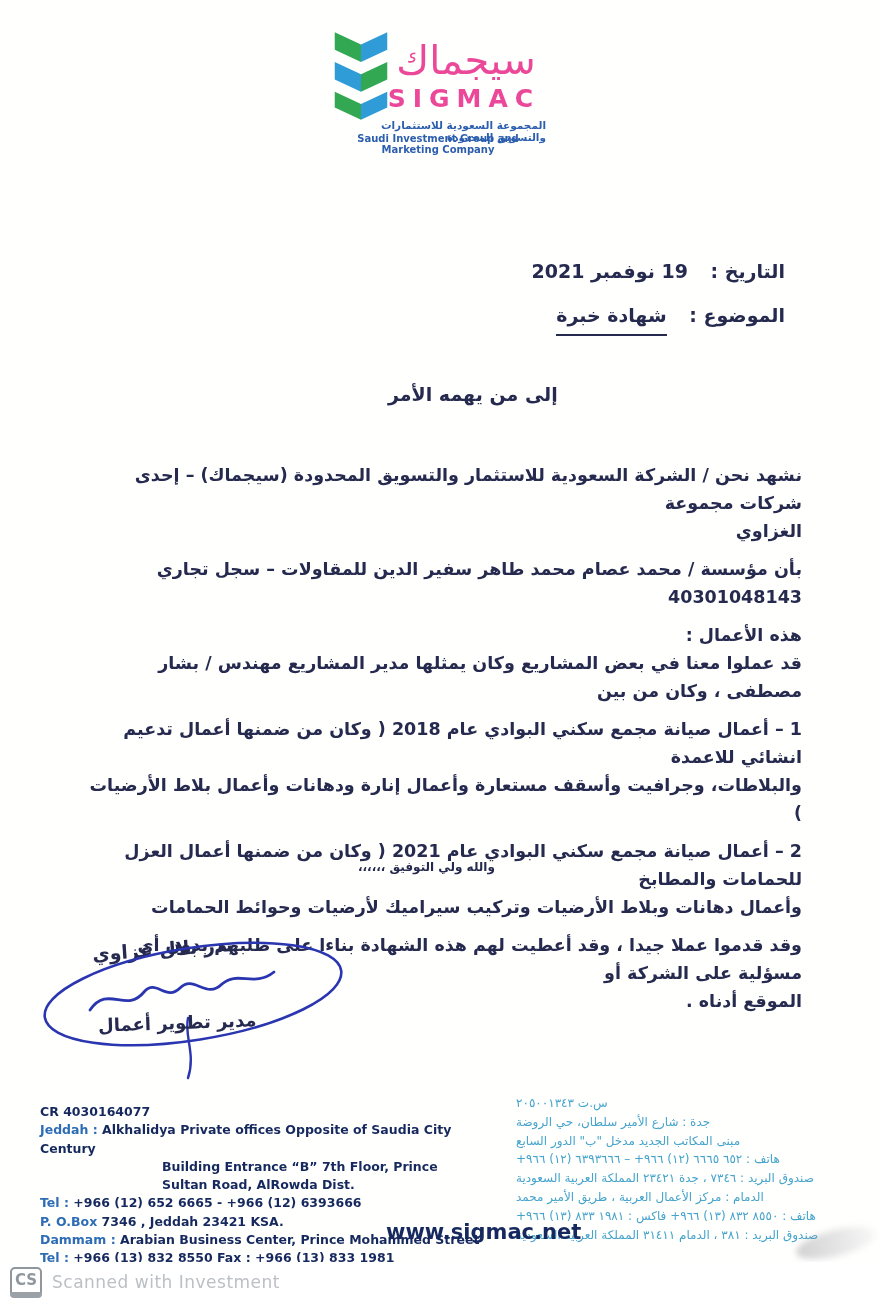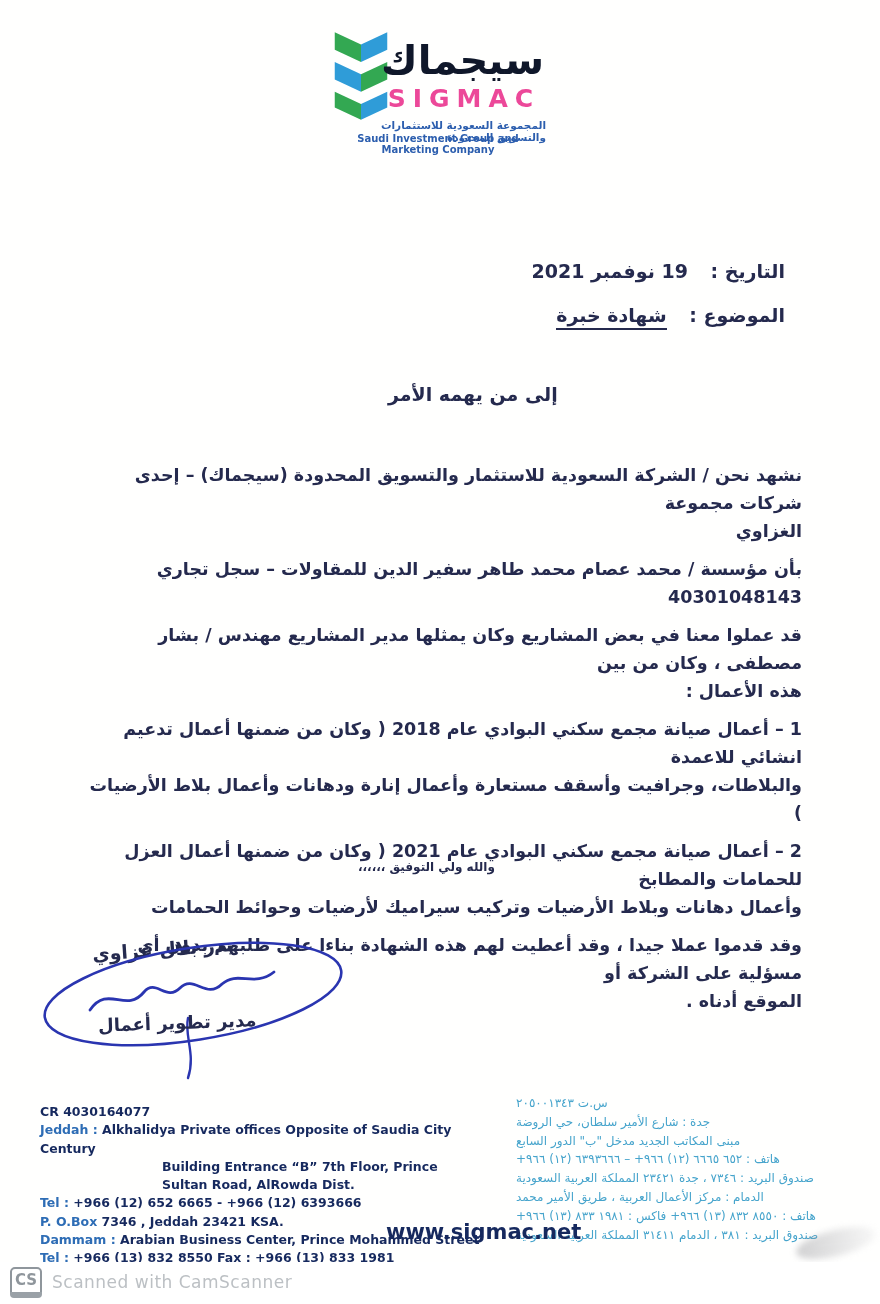--- a/index.html
+++ b/index.html
@@ -2,29 +2,29 @@
 <html lang="ar"><head>
 <meta charset="utf-8">
 <style>
   html,body{margin:0;padding:0;background:#ffffff;}
   .page{
     position:relative;width:880px;height:1304px;background:#fffffe;overflow:hidden;
     font-family:"DejaVu Sans","Liberation Sans",sans-serif;color:#252a4e;
   }
   
   .logo-mark{position:absolute;left:333px;top:26px;width:56px;height:98px;}
-  .brand-ar{position:absolute;left:388px;top:38px;width:156px;font-size:40px;font-weight:700;color:#0f172a;direction:rtl;text-align:center;line-height:44px;}
+  .brand-ar{position:absolute;left:388px;top:38px;width:156px;font-size:40px;font-weight:400;color:#ec4899;direction:rtl;text-align:center;line-height:44px;}
   .brand-en{position:absolute;left:384px;top:84px;width:160px;font-size:25px;font-weight:700;color:#ec4899;letter-spacing:7px;text-align:center;}
   .tagline-ar{position:absolute;left:330px;top:119px;width:216px;font-size:10.5px;font-weight:700;color:#2c5eae;direction:rtl;}
   .tagline-en{position:absolute;left:330px;top:133px;width:216px;font-size:10px;font-weight:700;color:#2c5eae;text-align:center;}
   
   .meta{position:absolute;right:95px;top:260px;direction:rtl;text-align:right;font-weight:700;font-size:19px;}
   .meta-row{margin-bottom:22px;white-space:nowrap;}
   .meta-row .val{margin-right:16px;}
-  .underlined{border-bottom:2.5px solid #252a4e;padding-bottom:2px;}
+  .underlined{border-bottom:2.5px solid #252a4e;padding-bottom:8px;}
   
   .salutation{position:absolute;left:388px;top:383px;font-size:19px;font-weight:700;direction:rtl;white-space:nowrap;}
   .body-block{position:absolute;left:80px;top:461px;width:722px;direction:rtl;text-align:right;font-size:17.5px;font-weight:700;line-height:28px;}
   .para{margin:0 0 10px 0;}
   .closing{position:absolute;left:358px;top:860px;font-size:12px;font-weight:700;direction:rtl;white-space:nowrap;}
   
   .sig-name{position:absolute;left:92px;top:938px;font-size:19px;font-weight:700;direction:rtl;transform:rotate(-4deg);white-space:nowrap;}
   .sig-title{position:absolute;left:98px;top:1012px;font-size:18px;font-weight:700;direction:rtl;transform:rotate(-2deg);white-space:nowrap;}
   .sig-svg{position:absolute;left:38px;top:922px;width:310px;height:160px;}
   
@@ -76,22 +76,22 @@
 
   <div class="body-block">
     <div class="para">
       <div>نشهد نحن /  الشركة السعودية للاستثمار والتسويق المحدودة (سيجماك) – إحدى شركات مجموعة</div>
       <div>الغزاوي</div>
     </div>
     <div class="para">
       <div>بأن مؤسسة / محمد عصام محمد طاهر سفير الدين للمقاولات – سجل تجاري  40301048143</div>
     </div>
     <div class="para">
+      <div>هذه الأعمال :</div>
       <div>قد عملوا معنا في بعض المشاريع وكان يمثلها مدير المشاريع مهندس / بشار مصطفى  ، وكان من بين</div>
-      <div>هذه الأعمال :</div>
     </div>
     <div class="para">
       <div>1 – أعمال صيانة مجمع سكني البوادي عام 2018  ( وكان من ضمنها أعمال تدعيم انشائي للاعمدة</div>
       <div>والبلاطات، وجرافيت وأسقف مستعارة وأعمال إنارة ودهانات وأعمال بلاط الأرضيات )</div>
     </div>
     <div class="para">
       <div>2 – أعمال صيانة مجمع سكني البوادي عام 2021 ( وكان من ضمنها أعمال العزل للحمامات والمطابخ</div>
       <div>وأعمال دهانات وبلاط الأرضيات وتركيب سيراميك لأرضيات وحوائط الحمامات</div>
     </div>
     <div class="para">
@@ -153,16 +153,16 @@
   </div>
 
   <div class="website">www.sigmac.net</div>
   <div class="smudge"></div>
 
   <div class="cs-bar">
     <div class="cs-badge">
       <div class="cs-txt">CS</div>
       <div class="cs-foot"></div>
     </div>
-    <div class="cs-label">Scanned with CamScanner</div>
+    <div class="cs-label">Scanned with Investment</div>
   </div>
 
 </div>
 
 </body></html>

